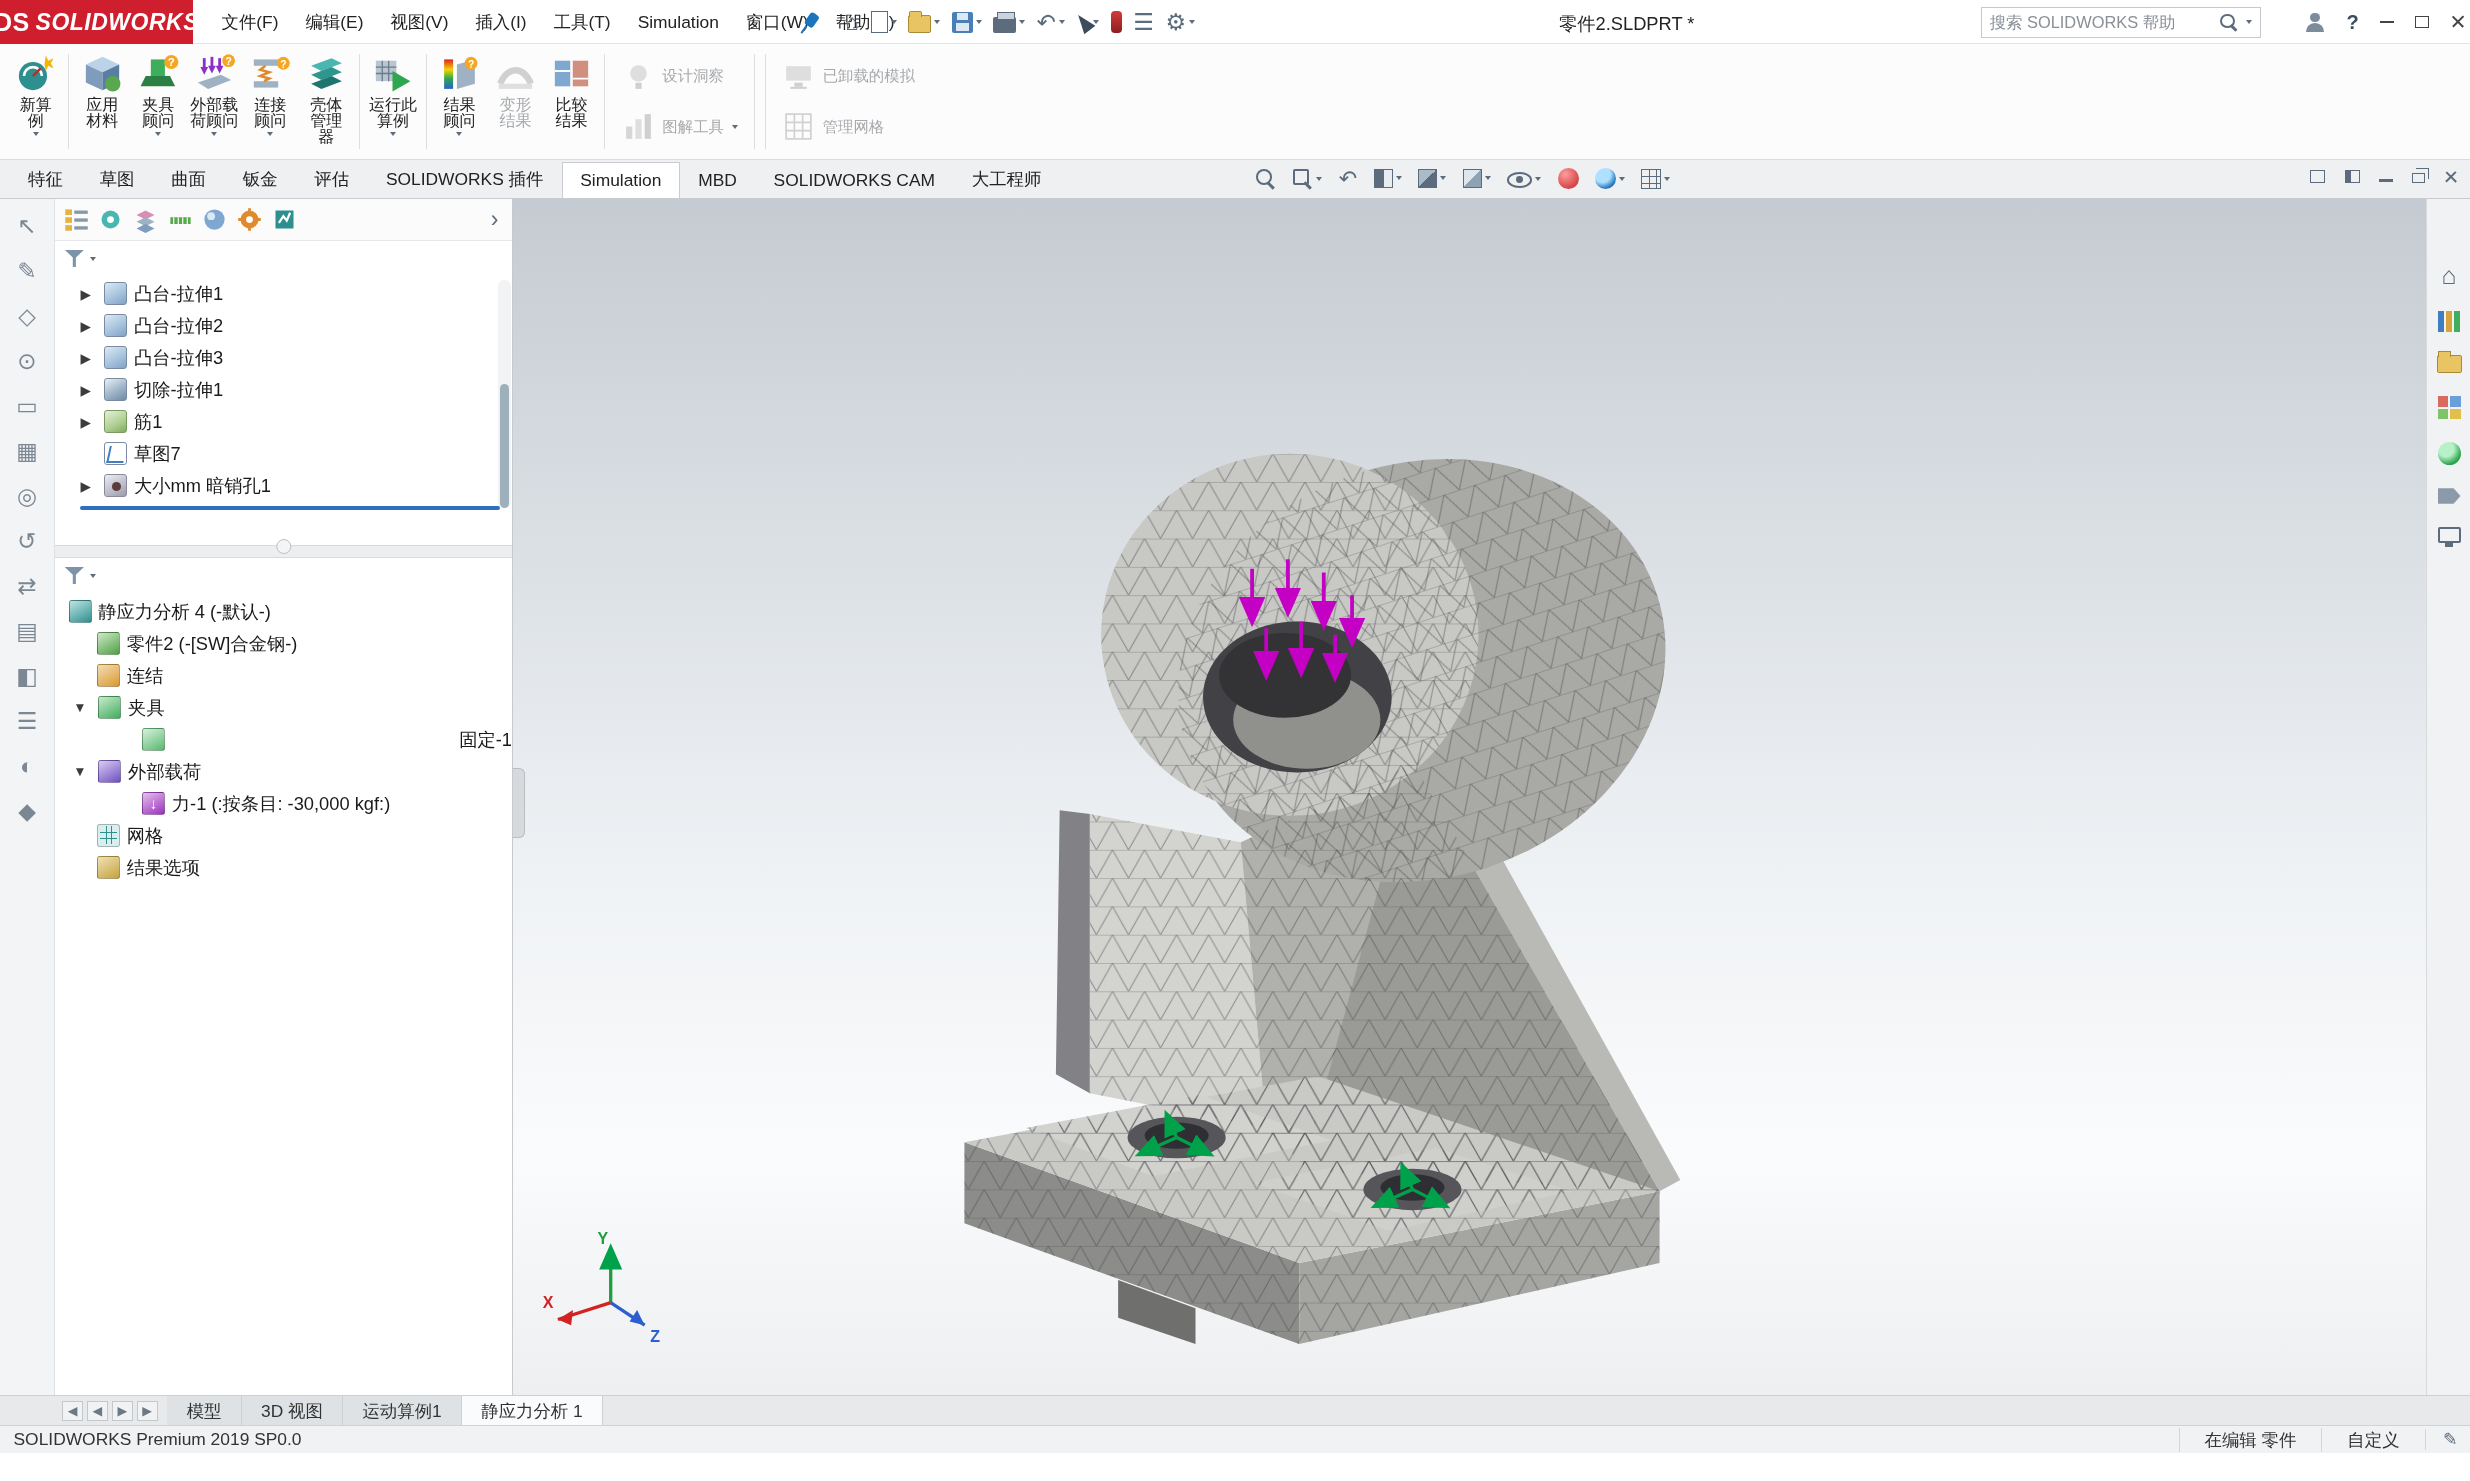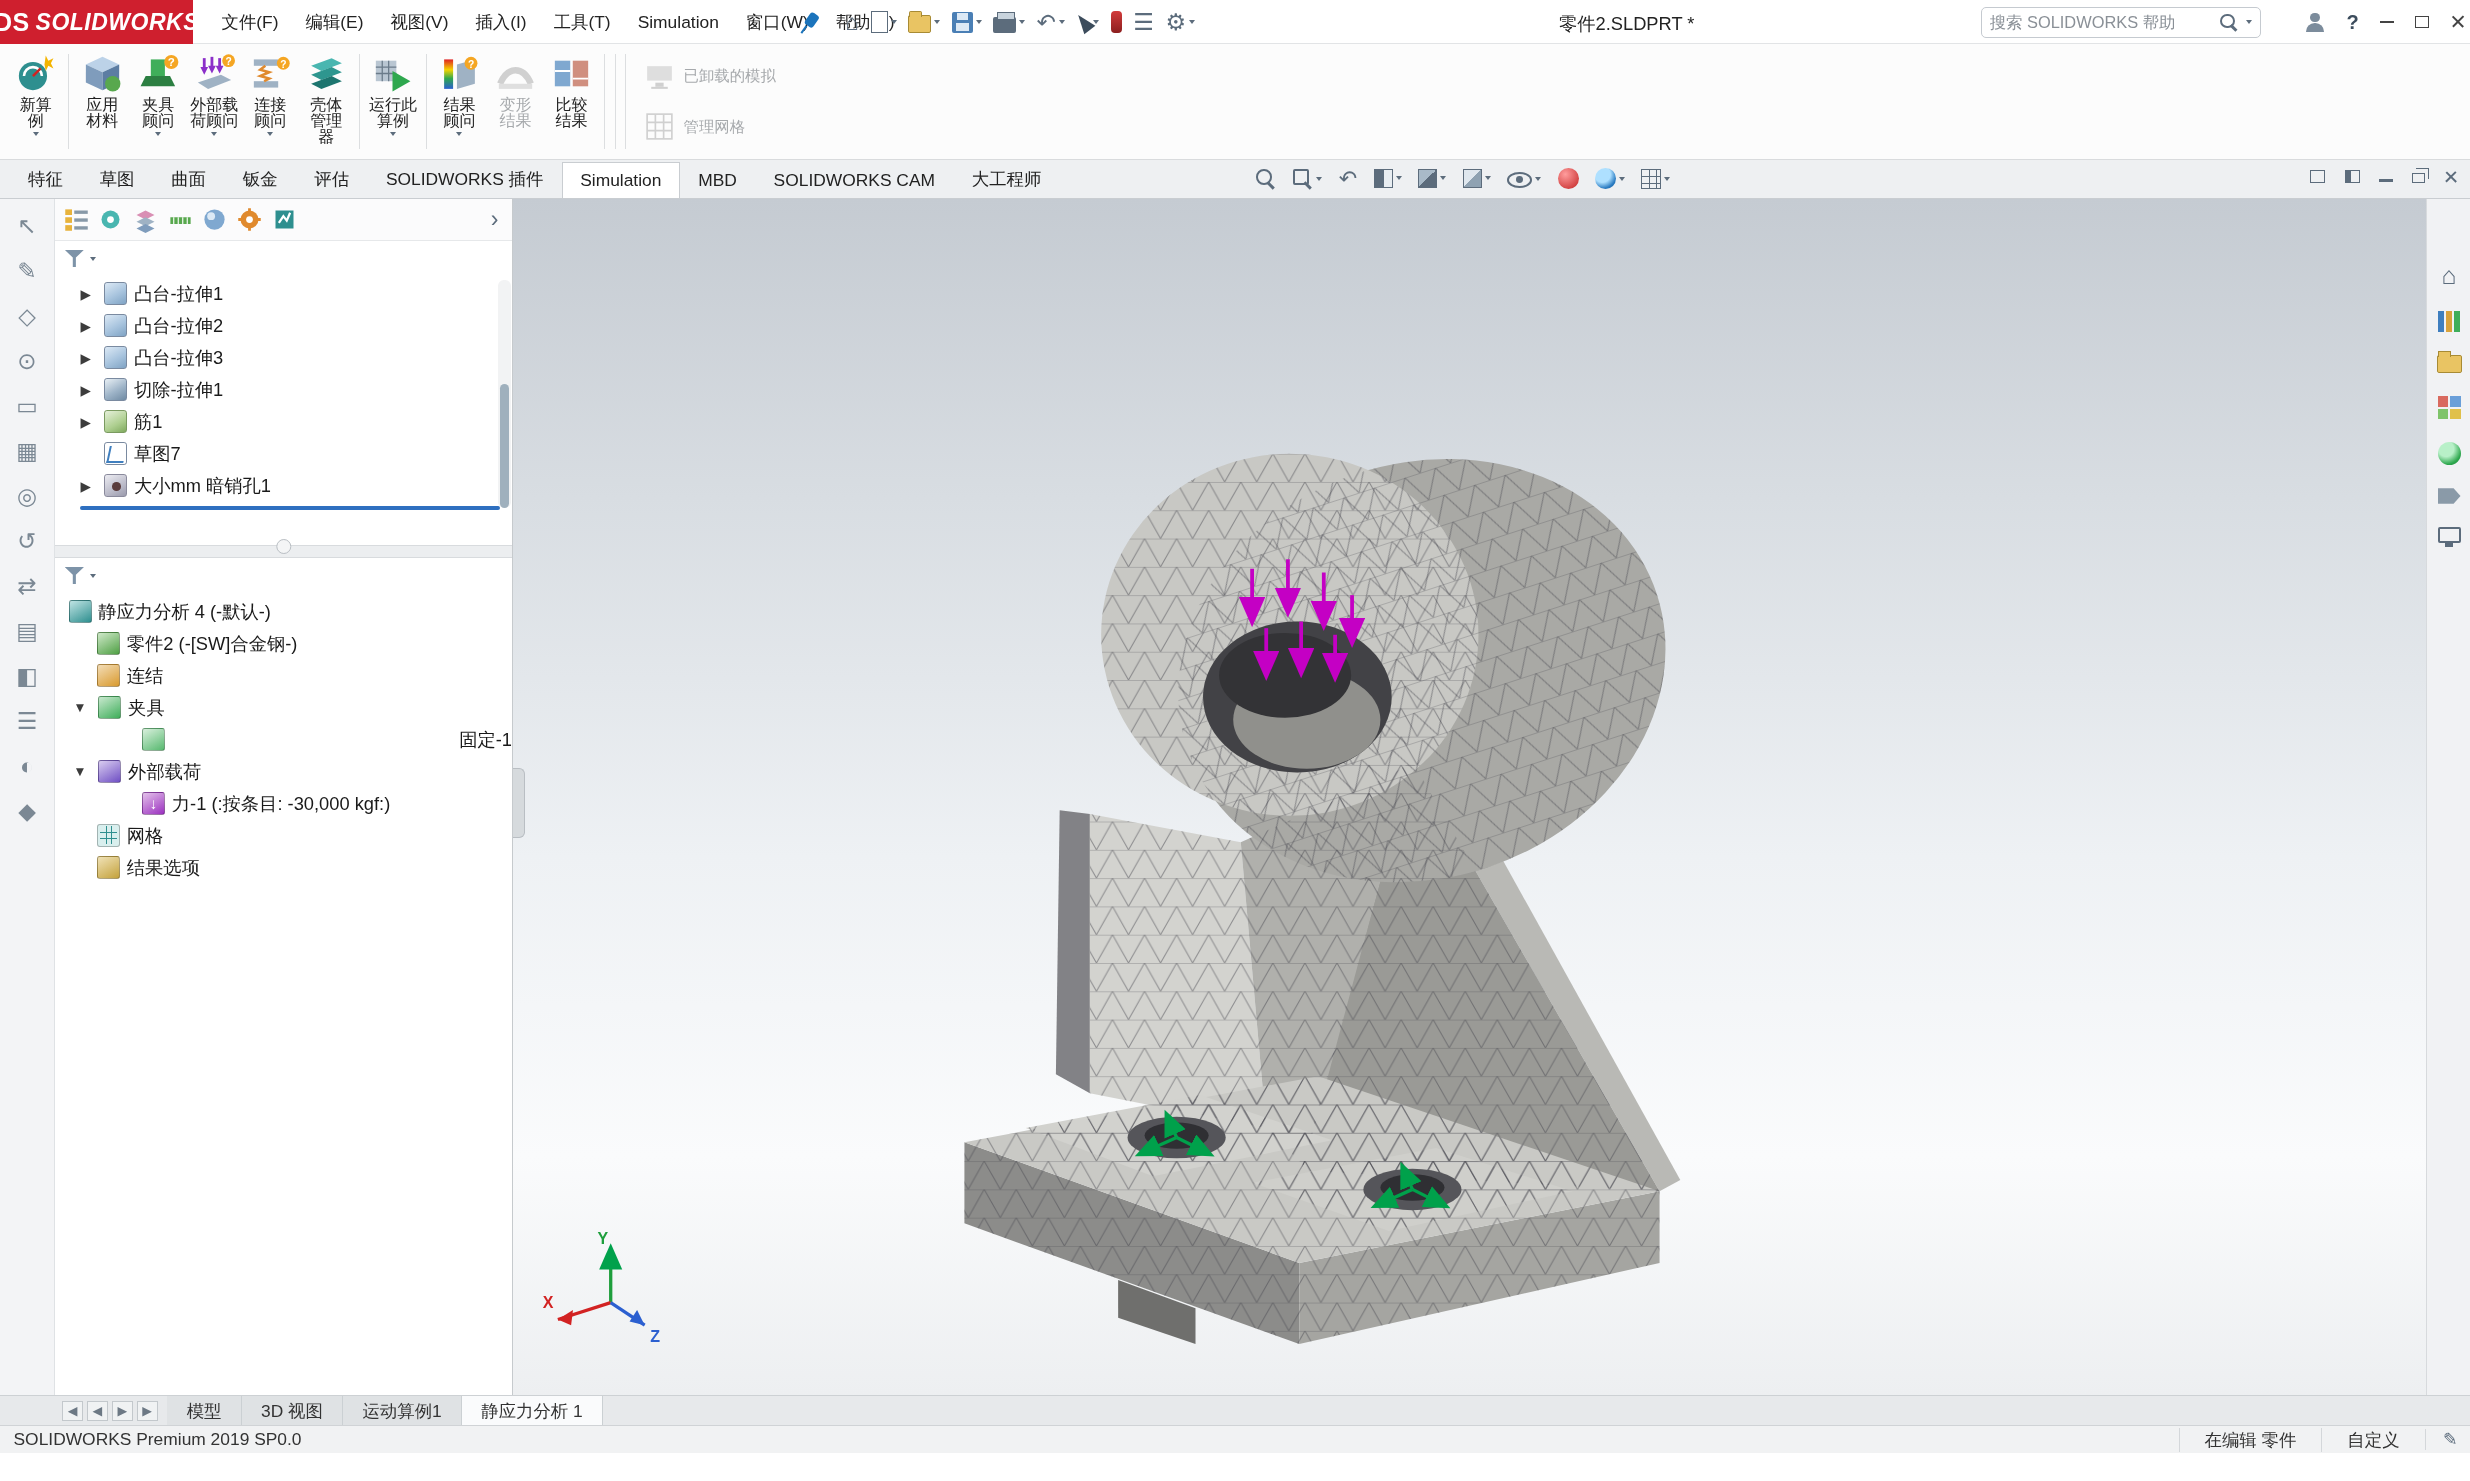--- a/index.html
+++ b/index.html
@@ -25,21 +25,21 @@
   .i-folder { position:relative; width:23px; height:17.4px; background:#e9c463; border:1px solid #a88b34; border-radius:1.9px; margin-top:3.9px; }
   .i-folder::before { content:""; position:absolute; left:0; top:-4.8px; width:10.6px; height:4.8px; background:#e9c463; border:1px solid #a88b34; border-bottom:none; border-radius:1.9px 1.9px 0 0; }
   .i-save { position:relative; width:21px; height:21px; background:#4a7fb5; border-radius:1.9px; }
   .i-save::before { content:""; position:absolute; left:4.8px; top:1.9px; width:11.6px; height:6.8px; background:#dce9f5; }
   .i-save::after { content:""; position:absolute; left:3.9px; top:11.6px; width:13.5px; height:7.7px; background:#dce9f5; }
   .i-print { position:relative; width:23px; height:15.4px; background:#5c6c7c; border-radius:1.9px; margin-top:5.8px; }
   .i-print::before { content:""; position:absolute; left:3.9px; top:-4.8px; width:15.4px; height:5.8px; background:#c9d4dd; border:1px solid #5c6c7c; }
   .i-cursor { width:0; height:0; border-left:7.7px solid transparent; border-right:7.7px solid transparent; border-bottom:19.3px solid #3c4c5c; transform:rotate(-38deg); }
   .i-pill { width:10.6px; height:22px; background:linear-gradient(#d23b3b,#8c1f1f); border-radius:3.9px; }
   .doc-title { position:absolute; left:1559px; top:10.6px; font-size:18.3px; color:#222; }
-  .searchbox { position:absolute; left:1981px; top:6.8px; width:280px; height:31px; border:1px solid #c5cad0; border-radius:5px; background:#fff; display:flex; align-items:center; padding:0 7.7px; gap:7.7px;justify-content:flex-end; }
+  .searchbox { position:absolute; left:1981px; top:6.8px; width:280px; height:31px; border:1px solid #c5cad0; border-radius:0; background:#fff; display:flex; align-items:center; padding:0 7.7px; gap:7.7px;justify-content:flex-end; }
   .searchbox input { border:none; outline:none; flex:1; font-size:16.4px; color:#333; font-family:inherit; min-width:0; }
   .searchbox input::placeholder { color:#8a9097; }
   .mag { position:relative; width:19.3px; height:19.3px; flex:0 0 auto; }
   .mag::before { content:""; position:absolute; left:1px; top:1px; width:10.6px; height:10.6px; border:2.9px solid #5c6c7c; border-radius:50%; }
   .mag::after { content:""; position:absolute; left:12.6px; top:11.6px; width:2.9px; height:7.7px; background:#5c6c7c; transform:rotate(-45deg); }
   .win-icons { position:absolute; right:5.8px; top:0; height:44px; display:flex; align-items:center; gap:21px; }
   .i-user { position:relative; width:21px; height:21px; }
   .i-user::before { content:""; position:absolute; left:5.8px; top:1px; width:9.7px; height:9.7px; border-radius:50%; background:#7c8c9c; }
   .i-user::after { content:""; position:absolute; left:1.9px; top:11.6px; width:17.4px; height:8.7px; border-radius:8.7px 8.7px 0 0; background:#7c8c9c; }
   .help-glyph { font-size:20px; color:#3c4c5c; font-weight:bold; }
@@ -368,20 +368,38 @@
       <svg viewBox="0 0 32 32">
           <rect x="3" y="6" width="12" height="20" fill="#7fa8d0"></rect>
           <rect x="17" y="6" width="12" height="20" fill="#d08f7f"></rect>
           <path d="M3 14h12M17 20h12" stroke="#fff" stroke-width="1.5"></path>
         </svg>
       <span class="rb-lbl">比较
 结果</span>
     </div>
     <div class="rb-sep"></div>
 
+    <div class="rb-col">
+      <div class="rb-sm disabled">
+        <svg viewBox="0 0 32 32">
+            <circle cx="16" cy="13" r="8" fill="#c2c6c9"></circle>
+            <rect x="13" y="22" width="6" height="6" fill="#a9adb1"></rect>
+          </svg>
+        <span class="rb-lbl">设计洞察</span>
+      </div>
+      <div class="rb-sm disabled">
+        <svg viewBox="0 0 32 32">
+            <rect x="4" y="16" width="6" height="12" fill="#b4b8bb"></rect>
+            <rect x="13" y="9" width="6" height="19" fill="#c2c6c9"></rect>
+            <rect x="22" y="4" width="6" height="24" fill="#a9adb1"></rect>
+          </svg>
+        <span class="rb-lbl">图解工具</span>
+        <span class="dd sm"></span>
+      </div>
+    </div>
     <div class="rb-sep"></div>
 
     <div class="rb-sep"></div>
 
     <div class="rb-col">
       <div class="rb-sm disabled">
         <svg viewBox="0 0 32 32">
             <rect x="4" y="6" width="24" height="14" fill="#c2c6c9"></rect>
             <rect x="12" y="22" width="8" height="4" fill="#a9adb1"></rect>
             <rect x="8" y="26" width="16" height="2" fill="#a9adb1"></rect>

